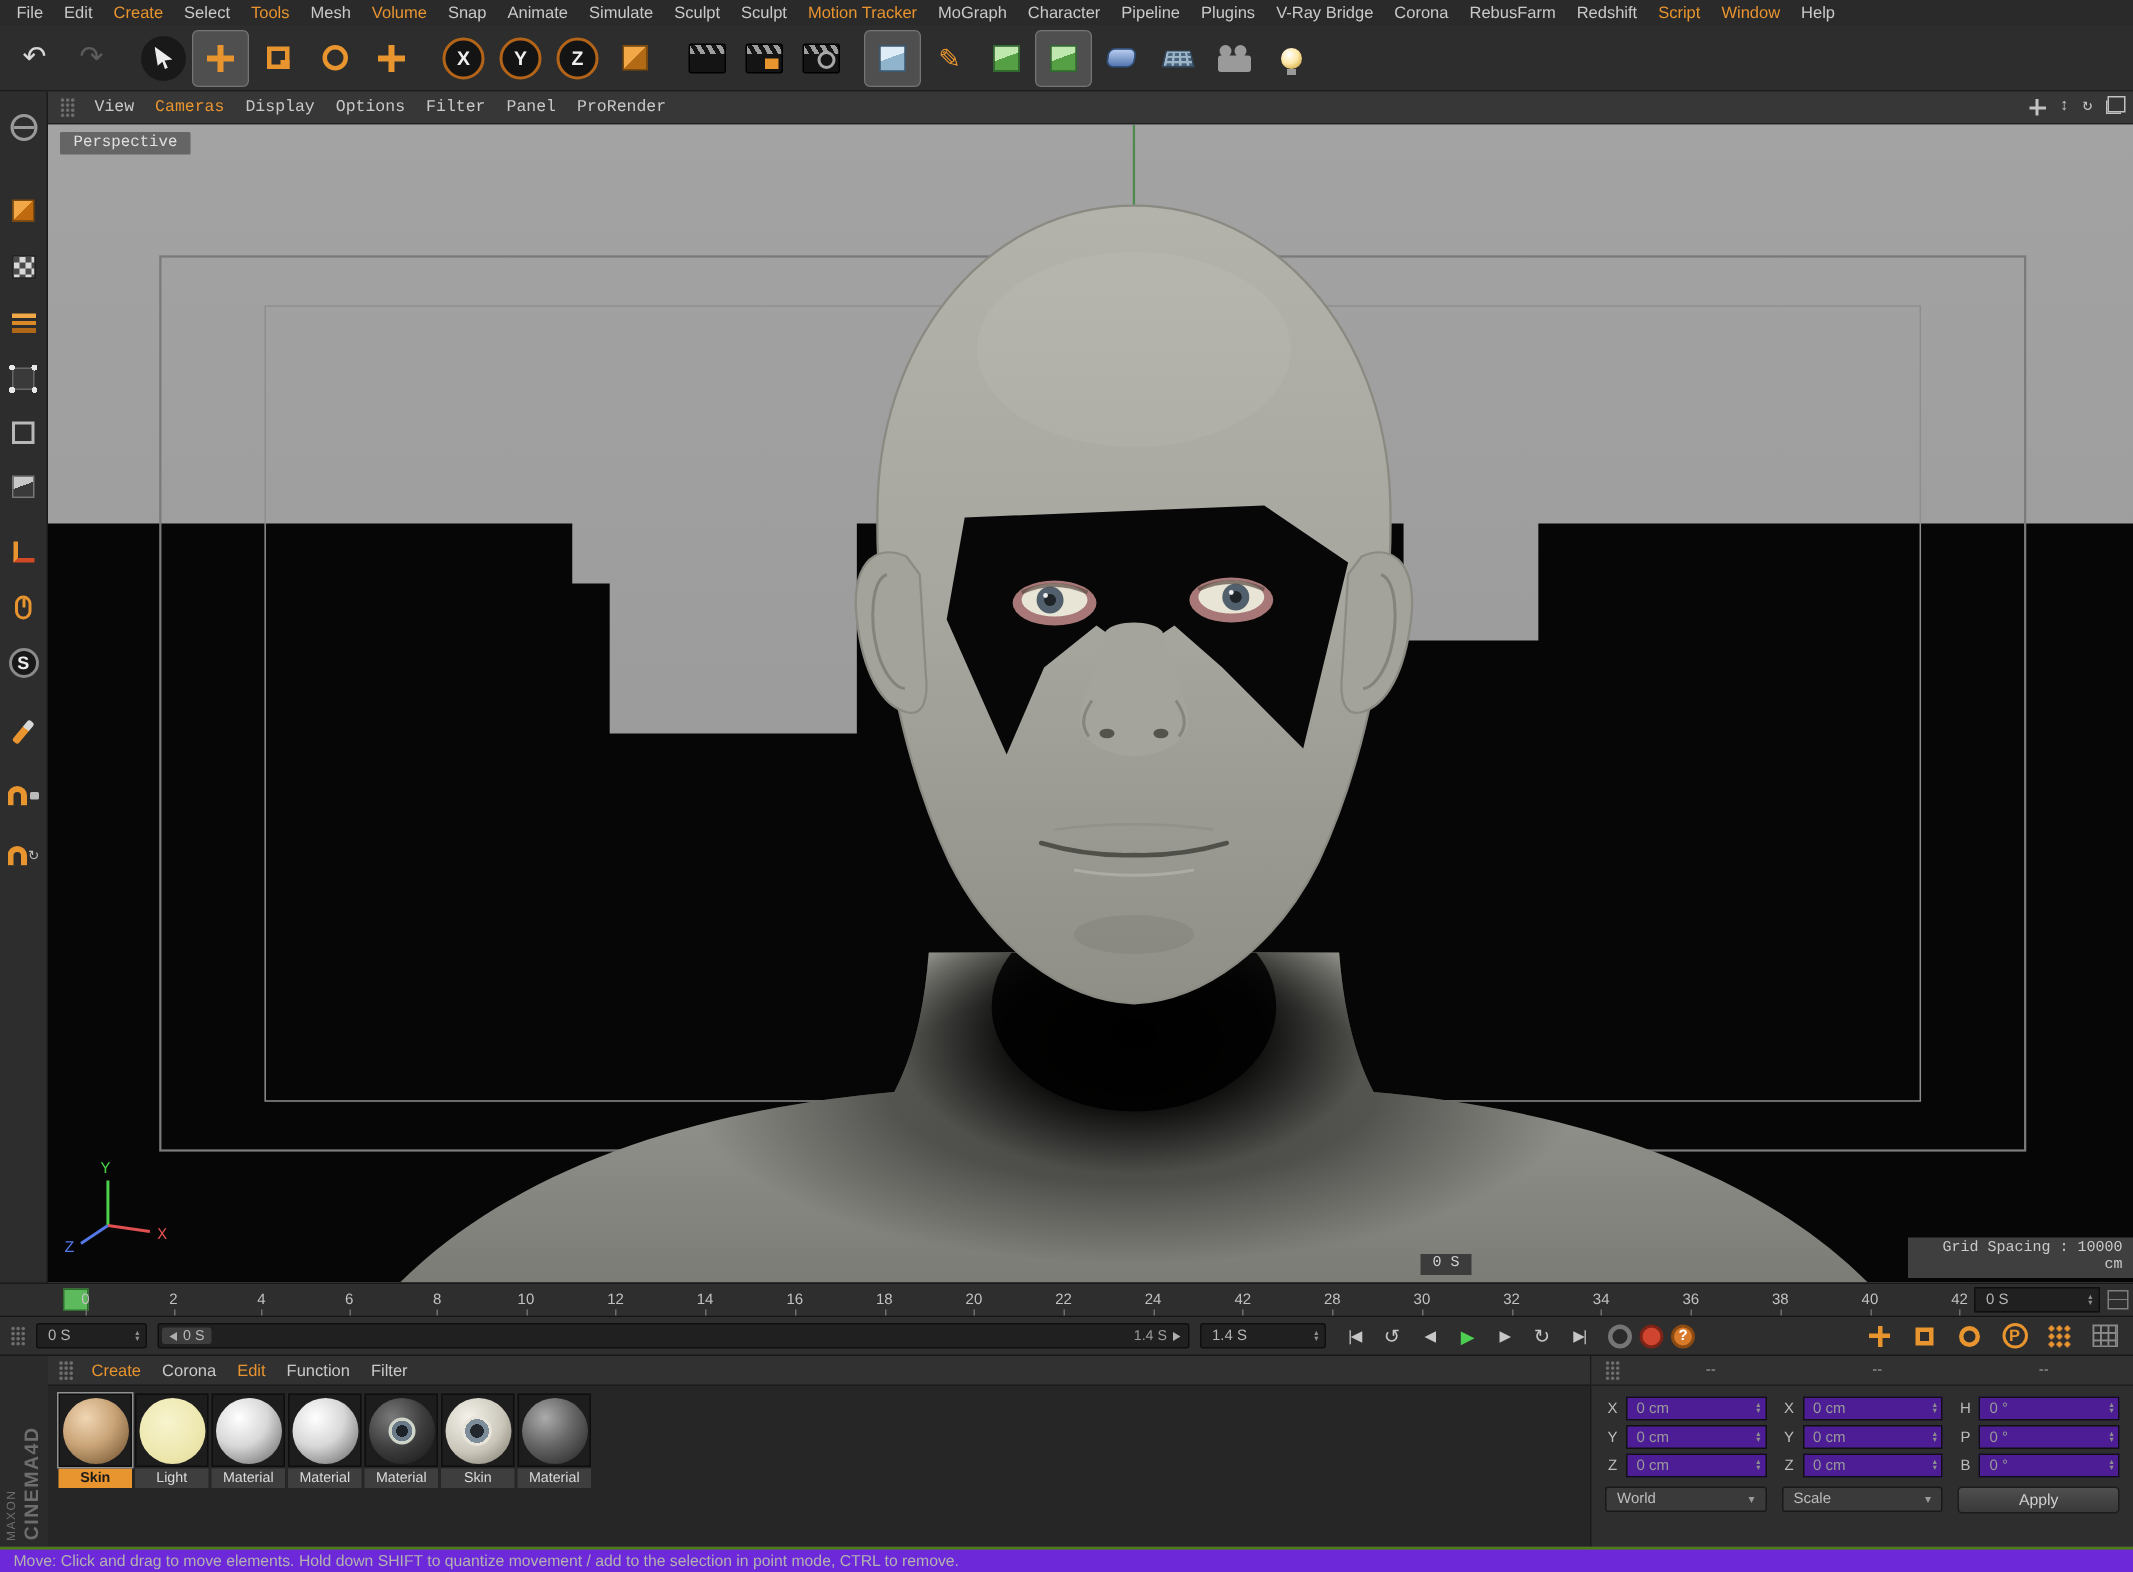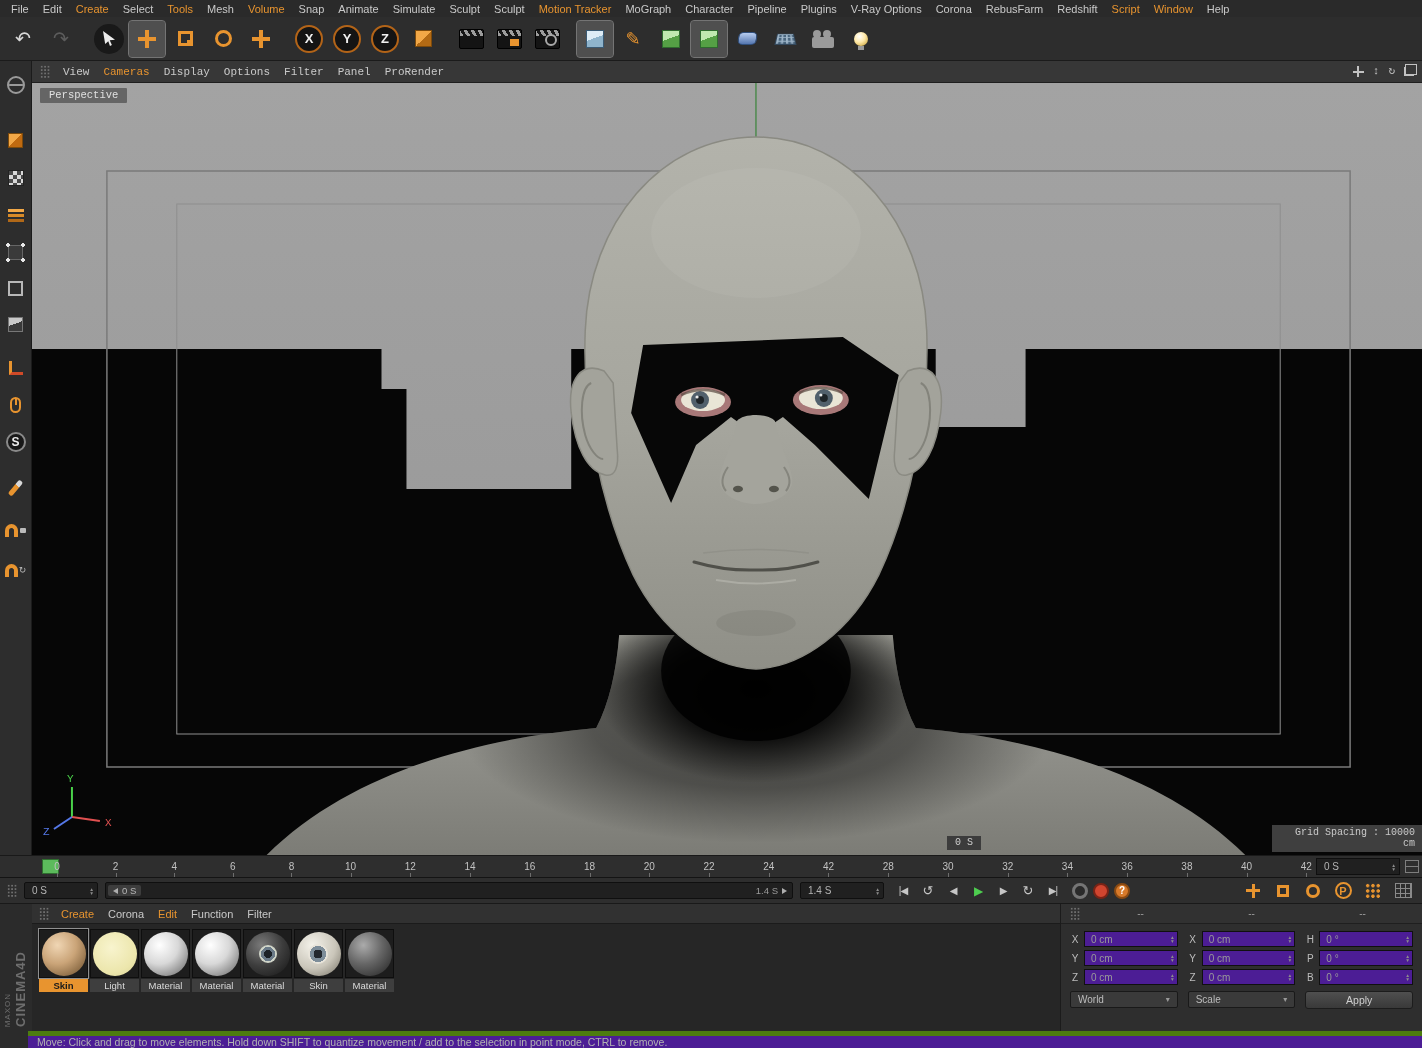--- a/index.html
+++ b/index.html
@@ -172,21 +172,21 @@
   .coord-cols { display:flex; gap:10px; padding:4px 9px 0; flex:1; }
   .coord-col { flex:1; min-width:0; }
   .coord-row { display:flex; align-items:center; gap:4px; margin:3px 0; }
   .coord-lab { width:10px; text-align:center; color:#bcbcbc; font-size:10px; flex:none; }
   .num-input { flex:1; display:flex; align-items:center; background:#4c1d95; border:1px solid #101010; height:16px; padding:0 1px 0 6px; color:#9a9a9a; font-size:10px; min-width:0; }
   .coord-bottom { display:flex; gap:12px; padding:3px 9px 0; align-items:center; }
   .dropdown { flex:1; display:flex; justify-content:space-between; align-items:center; background:#3a3a3a; border:1px solid #191919; height:17px; padding:0 7px; color:#bcbcbc; font-size:10px; border-radius:2px; }
   .dd-arrow { font-size:8px; color:#9a9a9a; }
   .apply-btn { flex:1.25; height:18px; background:linear-gradient(#4f4f4f,#393939); border:1px solid #1c1c1c; border-radius:3px; color:#d0d0d0; font-size:10.5px; display:flex; align-items:center; justify-content:center; }
 
-  .statusbar { height:17px; background:#4c1d95; border-top:5px solid #4d7c0f; display:flex; align-items:center; padding:0 9px; font-size:10.5px; color:#b2b2b2; white-space:nowrap; overflow:hidden;margin-left:28px; }
+  .statusbar { height:17px; background:#6d28d9; border-top:2px solid #4d7c0f; display:flex; align-items:center; padding:0 9px; font-size:10.5px; color:#b2b2b2; white-space:nowrap; overflow:hidden; }
 </style>
 </head>
 <body>
 
 <div class="app">
 
   <div class="menubar">
 
   <span class="menu-item">File</span>
       <span class="menu-item">Edit</span>
@@ -198,21 +198,21 @@
       <span class="menu-item">Snap</span>
       <span class="menu-item">Animate</span>
       <span class="menu-item">Simulate</span>
       <span class="menu-item">Sculpt</span>
       <span class="menu-item">Sculpt</span>
       <span class="menu-item accent">Motion Tracker</span>
       <span class="menu-item">MoGraph</span>
       <span class="menu-item">Character</span>
       <span class="menu-item">Pipeline</span>
       <span class="menu-item">Plugins</span>
-      <span class="menu-item">V-Ray Options</span>
+      <span class="menu-item">V-Ray Bridge</span>
       <span class="menu-item">Corona</span>
       <span class="menu-item">RebusFarm</span>
       <span class="menu-item">Redshift</span>
       <span class="menu-item accent">Script</span>
       <span class="menu-item accent">Window</span>
       <span class="menu-item">Help</span>
     </div>
 
   <div class="toolbar">
     <div class="tool">

